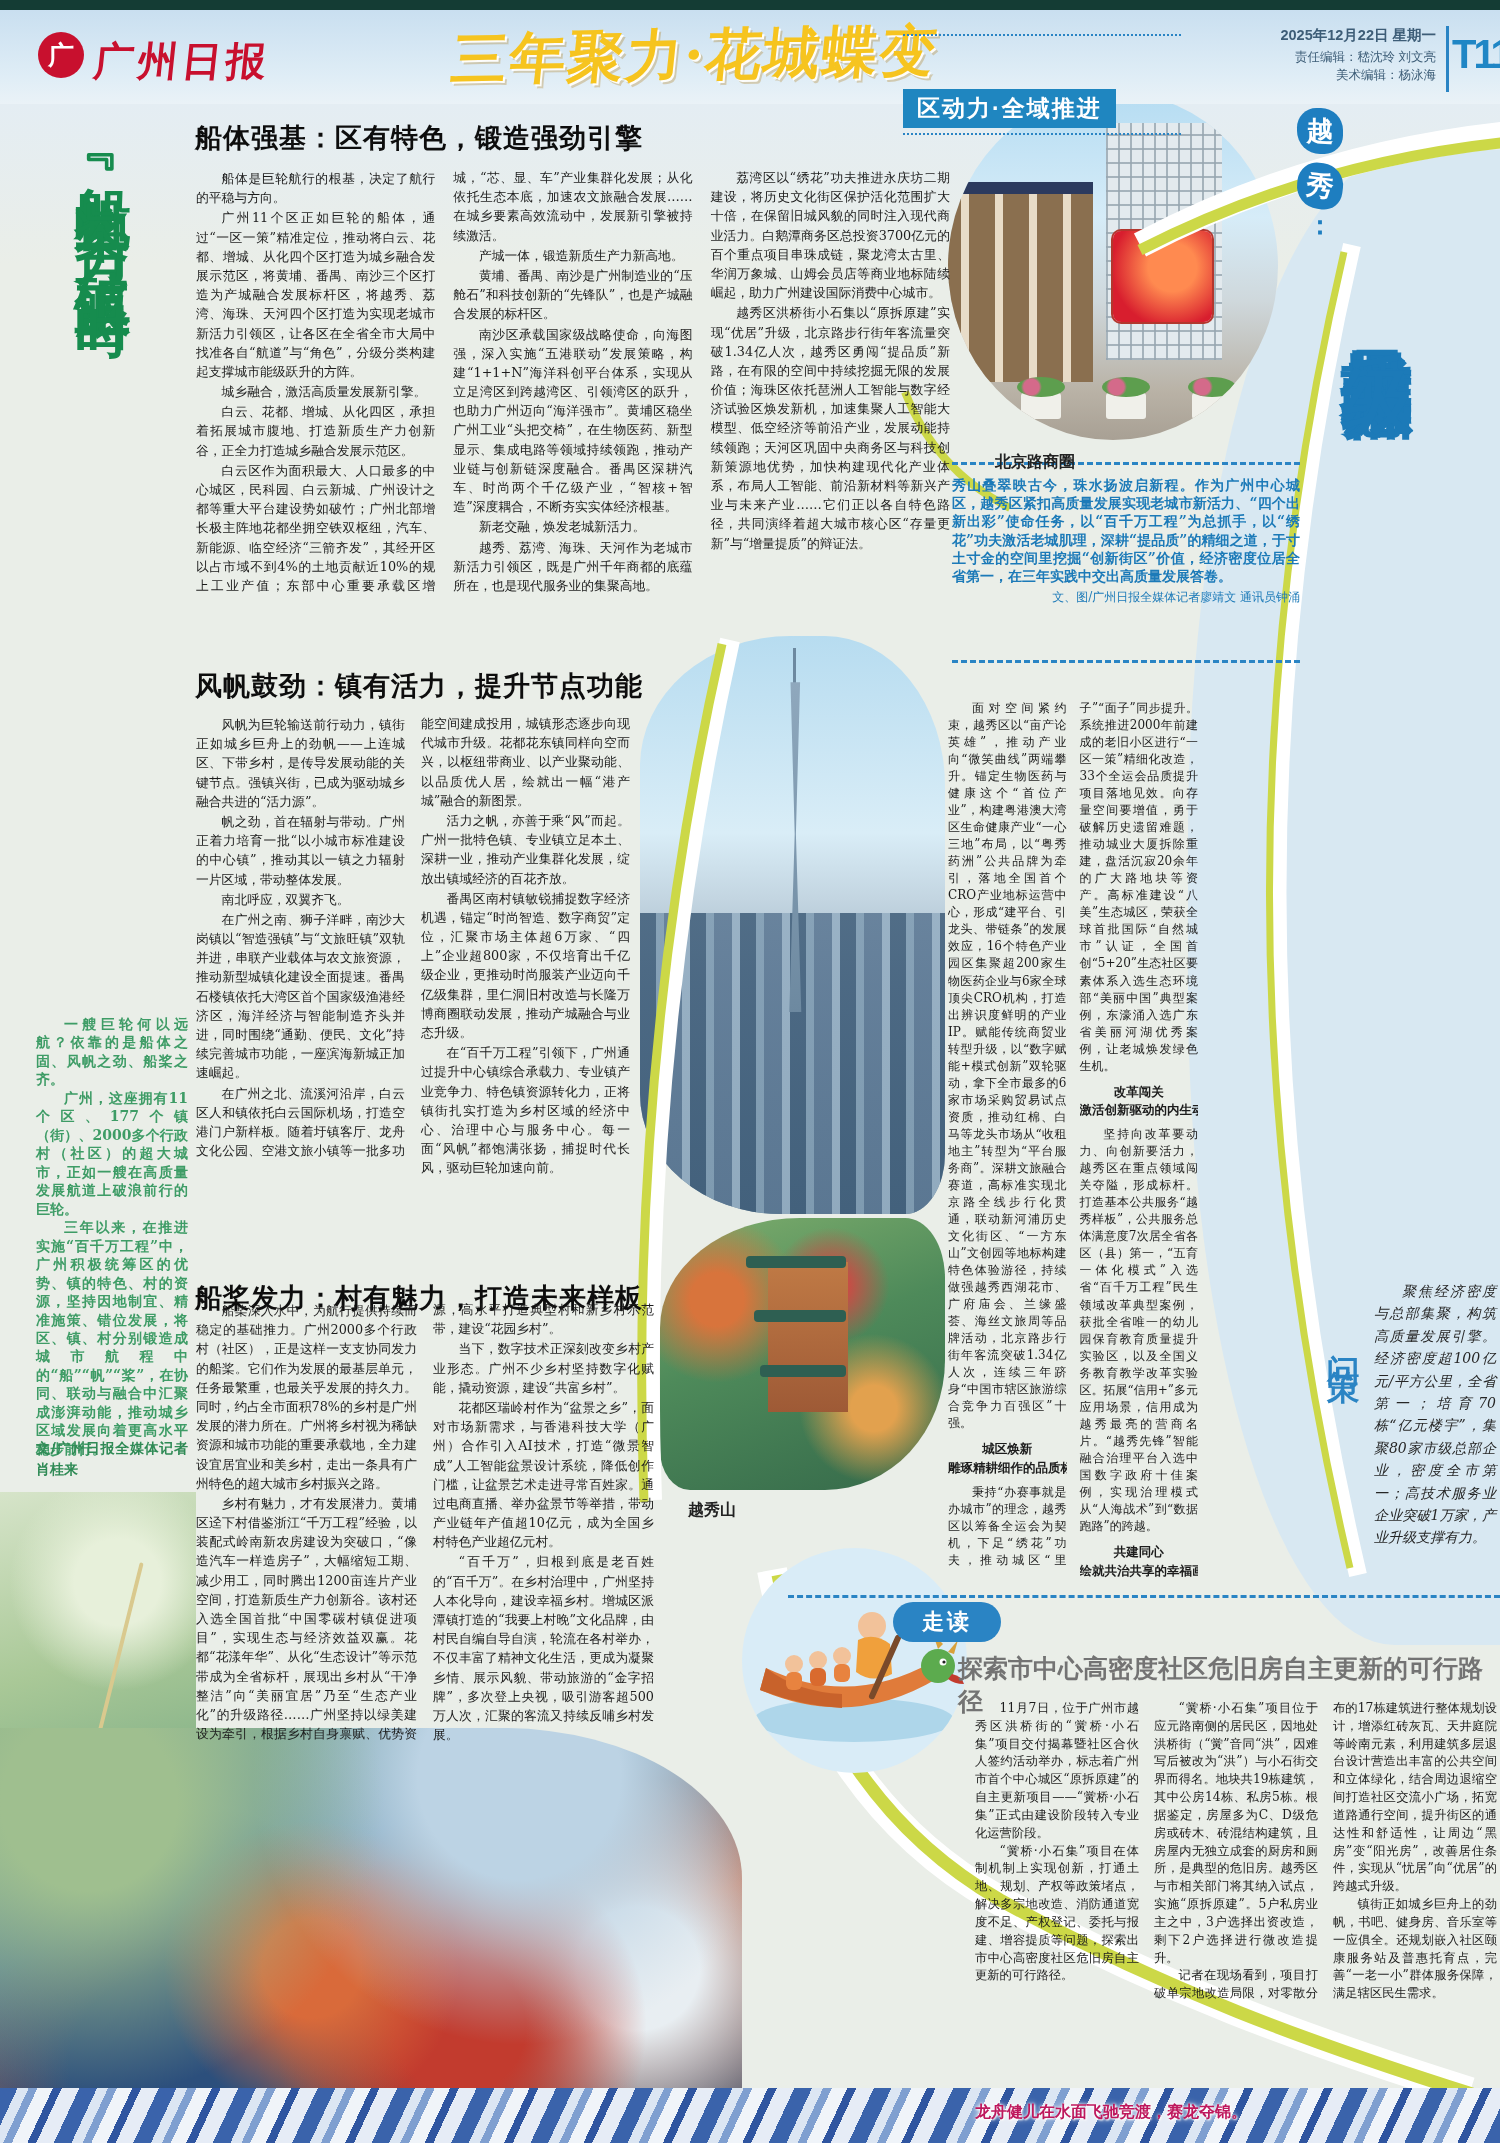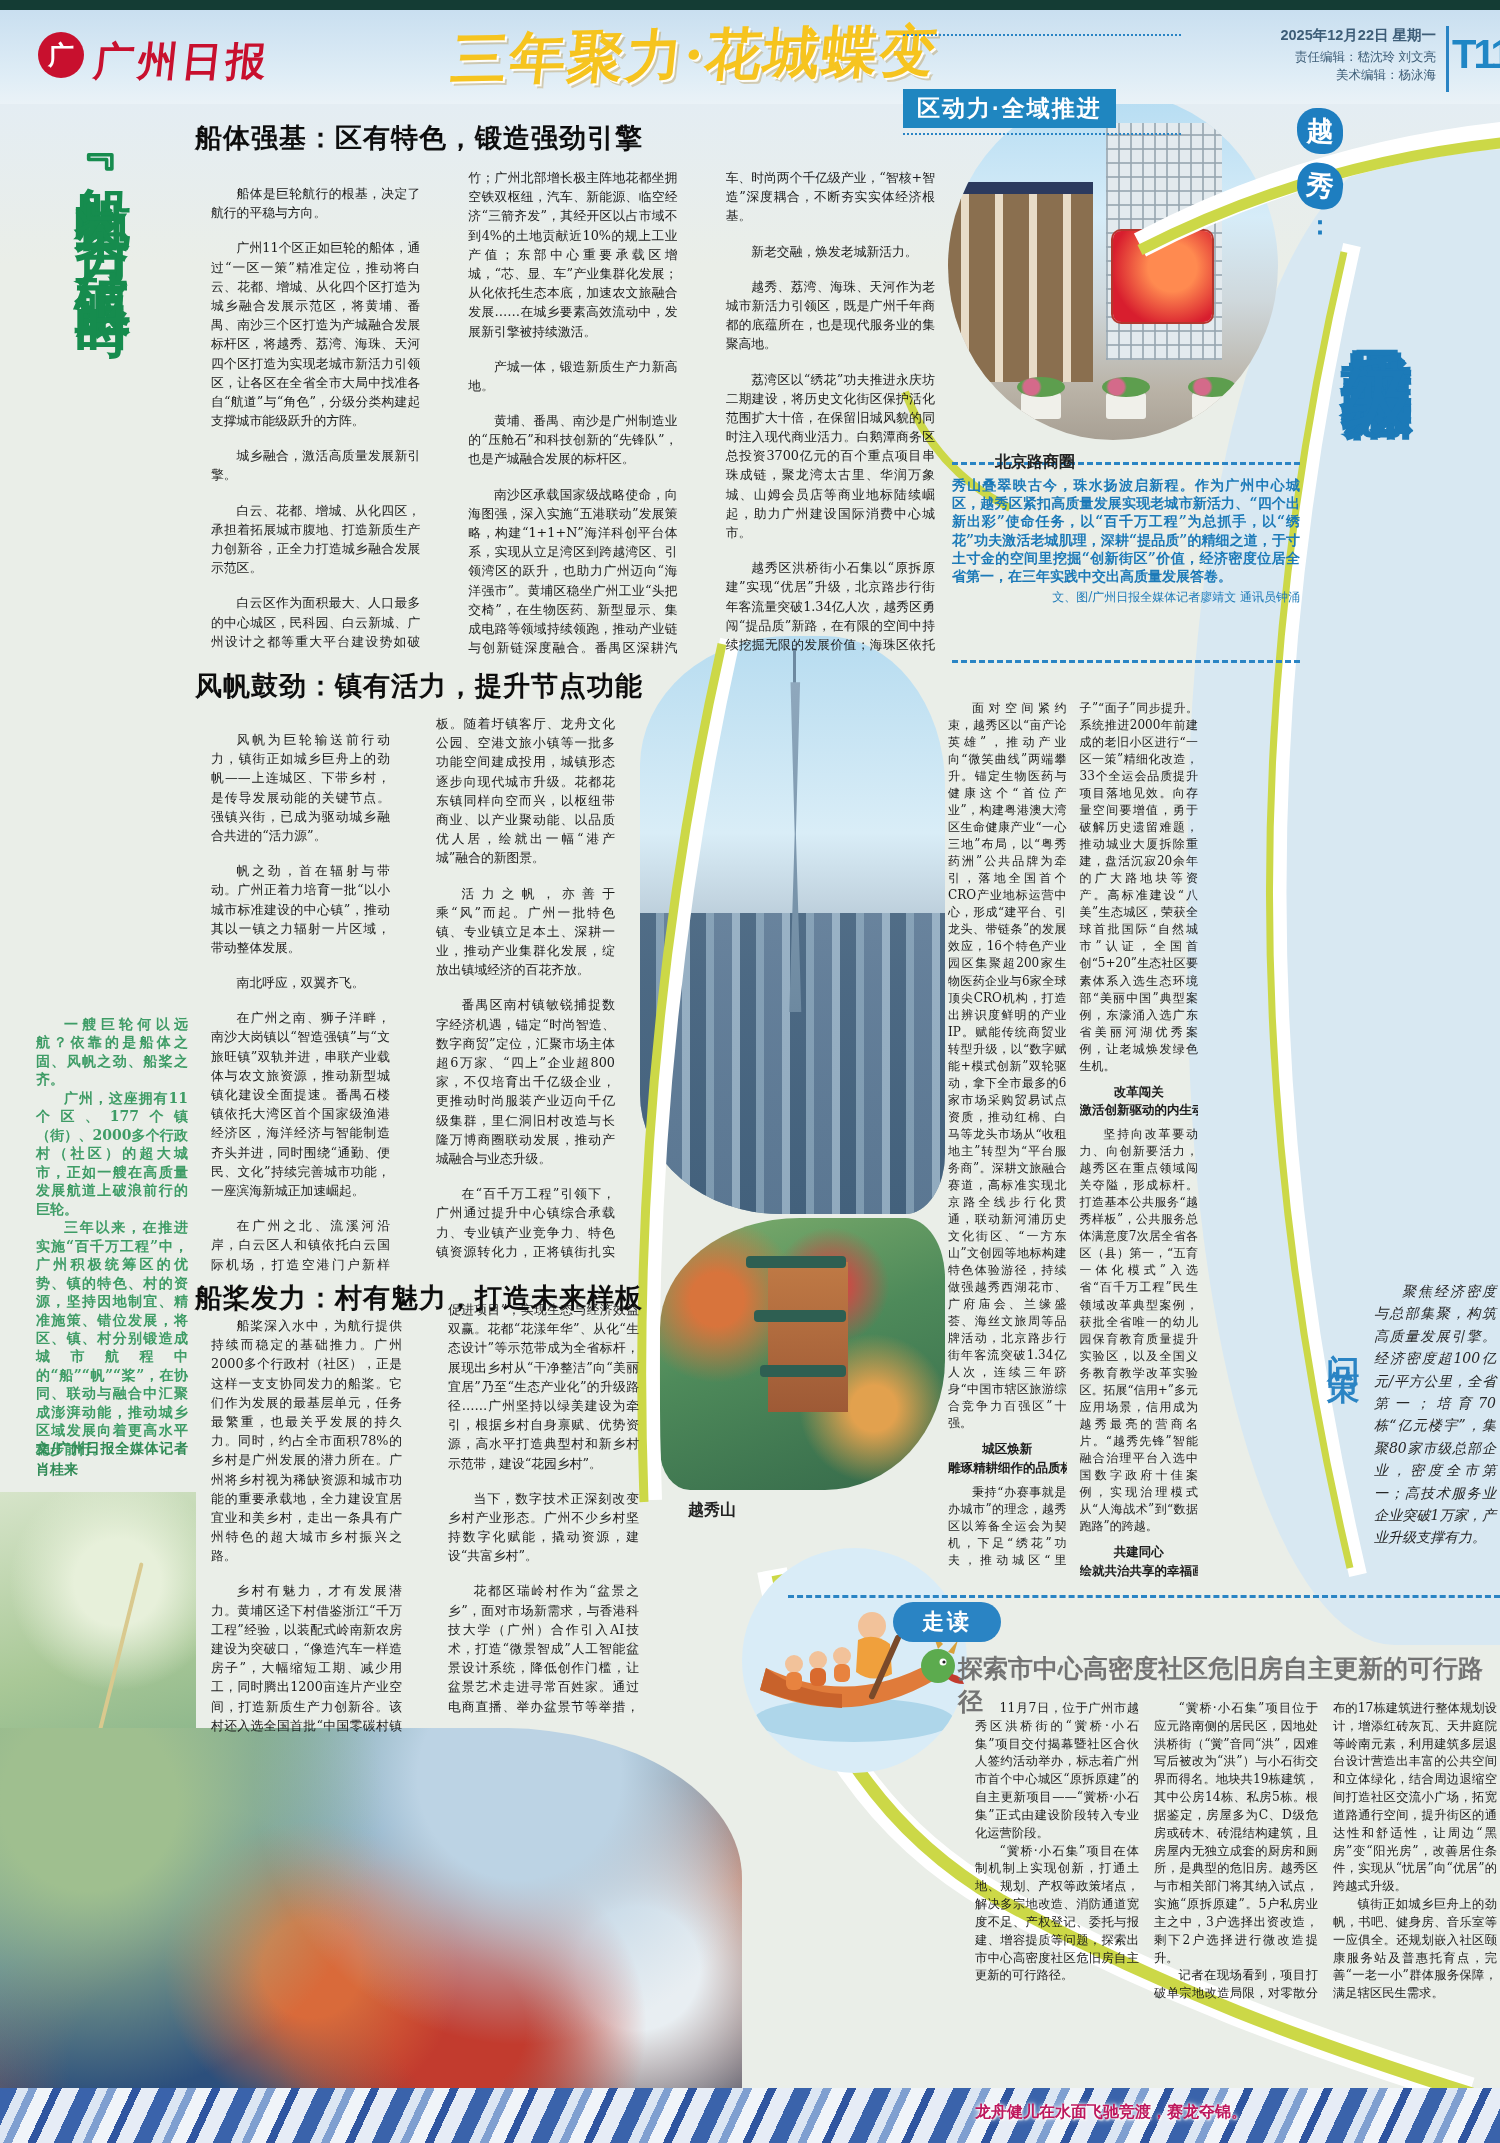--- a/index.html
+++ b/index.html
@@ -40,21 +40,21 @@
                 text-indent:2em;text-align:justify;}
   .feature-byline{left:36px;top:1438px;width:152px;z-index:6;font-size:14px;line-height:1.5;
                   color:#2f8a55;font-weight:700;text-align:justify;}
   .left-photo{left:0;top:1492px;width:196px;height:300px;z-index:2;
       background:radial-gradient(circle at 60% 30%,#e7f0da 0 18%,rgba(231,240,218,0) 45%),
                  linear-gradient(165deg,#d6e4c9 0%,#a9c897 55%,#7fae86 100%);}
   .stalk{left:118px;top:1560px;width:4px;height:180px;background:#d9c98e;transform:rotate(14deg);z-index:2;border-radius:3px;}
   
   .art-head{z-index:5;font-family:"Liberation Sans",sans-serif;font-weight:900;font-size:27px;color:#0d0d0d;letter-spacing:1px;}
   .pbody{z-index:5;font-size:12.8px;line-height:1.5;text-align:justify;overflow:hidden;}
-  .pbody p{margin:16px;text-indent:2em;}
+  .pbody p{margin:1px;text-indent:2em;}
   .a1body{left:195px;top:168px;width:756px;height:494px;column-count:3;column-gap:16px;}
   .a2body{left:195px;top:714px;width:436px;height:562px;column-count:2;column-gap:14px;}
   .a3body{left:195px;top:1300px;width:460px;height:452px;column-count:2;column-gap:14px;}
   
   .tower-photo{left:640px;top:636px;width:305px;height:578px;z-index:2;overflow:hidden;
       border-radius:150px 120px 40px 140px / 130px 150px 60px 120px;
       background:linear-gradient(180deg,#b7dcf0 0%,#d9edf7 34%,#c2d4e0 46%,#9db4c6 60%,#7e99ad 78%,#5f7d93 100%);}
   .city-strip{position:absolute;left:0;bottom:0;width:100%;height:52%;
       background:repeating-linear-gradient(90deg,rgba(62,92,120,.85) 0 16px,rgba(130,158,180,.9) 16px 24px,rgba(90,118,146,.85) 24px 42px,rgba(150,175,195,.9) 42px 50px);}
   .tower-silhouette{position:absolute;left:46%;top:8%;width:30px;height:330px;background:linear-gradient(180deg,#8fa8bd,#6d89a0);

